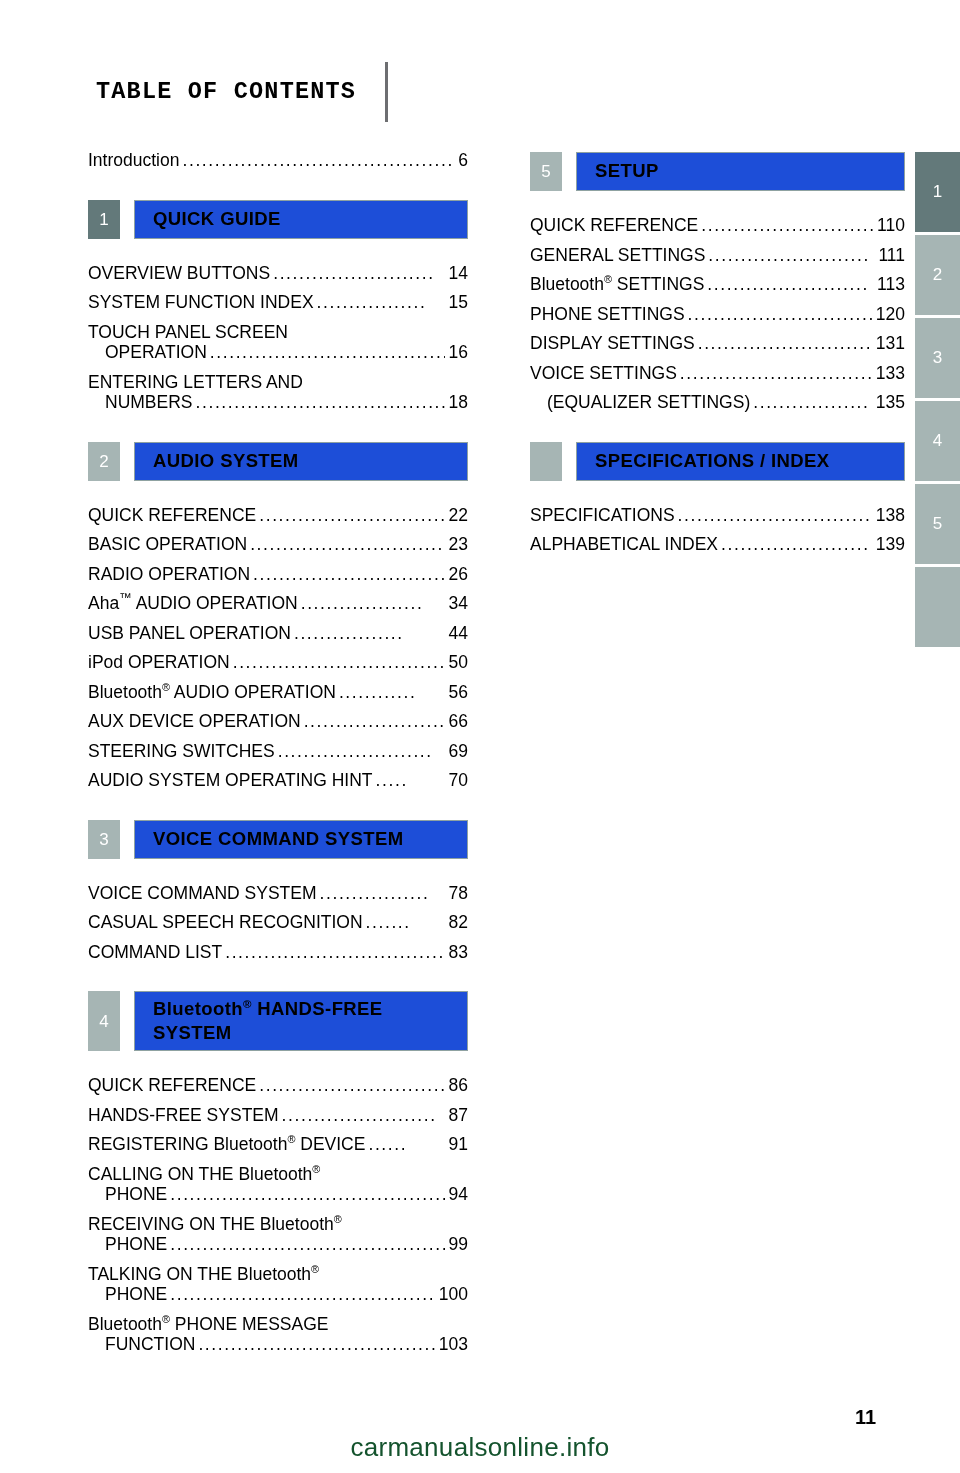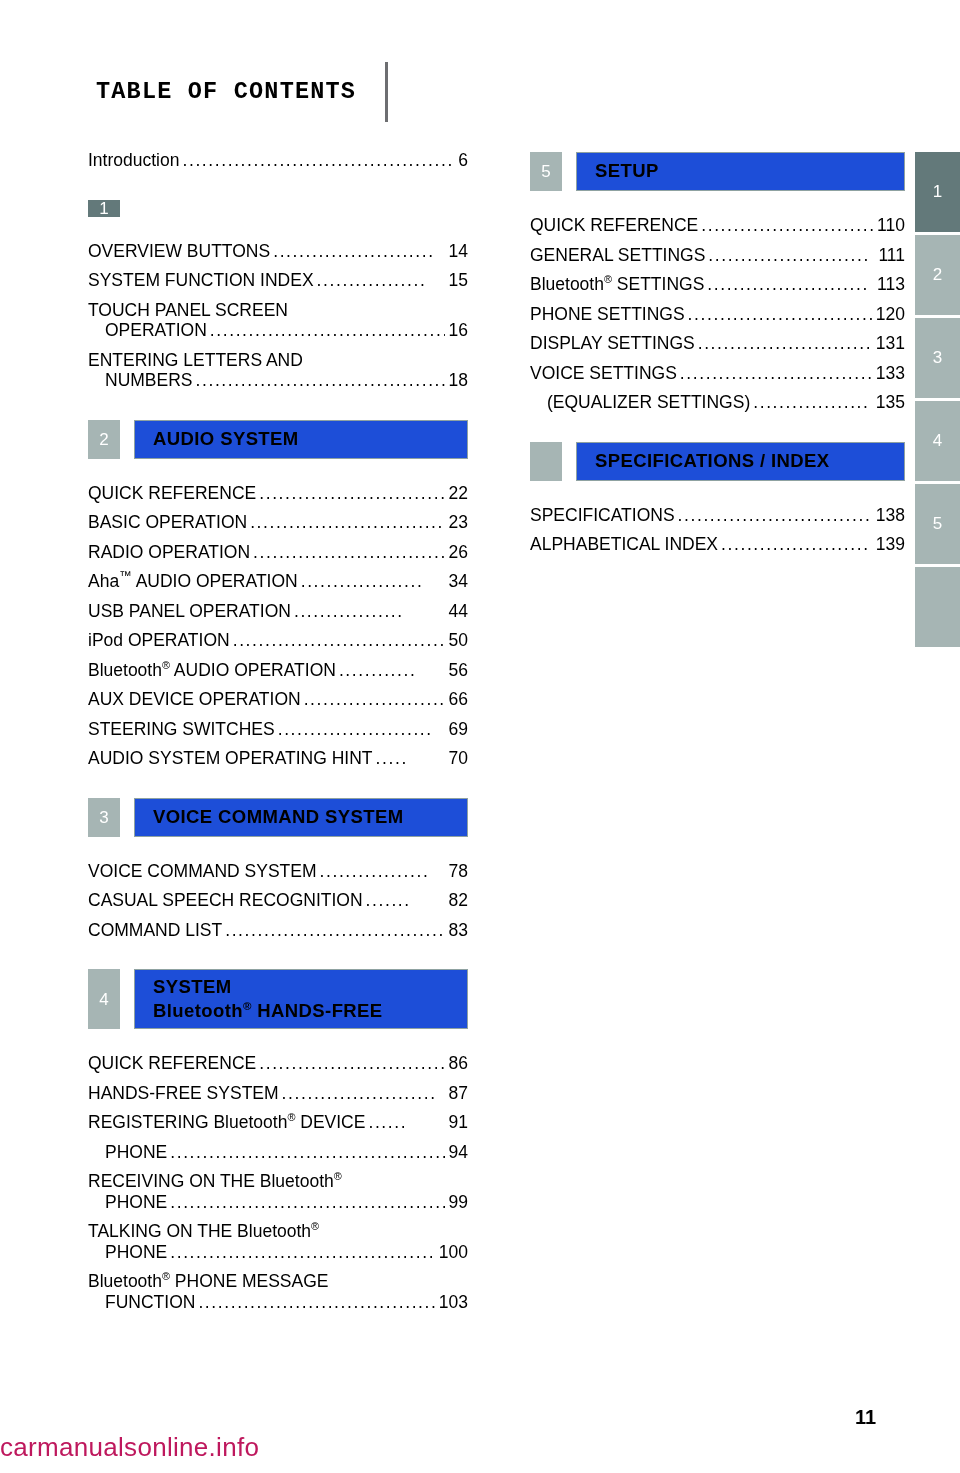--- a/index.html
+++ b/index.html
@@ -151,42 +151,46 @@
     left: 855px;
     top: 1406px;
     font-size: 20px;
     font-weight: bold;
   }
   .watermark {
     position: absolute;
     left: 0;
     top: 1432px;
     width: 960px;
+    text-align: center;
     font-size: 26px;
-    color: #be185d;
+    color: #14532d;
     letter-spacing: 0.3px;
   }
 </style>
 </head>
 <body>
 
 <div class="page-title">TABLE OF CONTENTS</div>
 <div class="title-rule"></div>
 
 <div class="column col-left">
   <div class="toc-list intro-row">
     <div class="toc-entry">
       <span class="label">Introduction</span>
       <span class="leader">................................................</span>
       <span class="pageno">6</span>
     </div>
   </div>
   <div>
       <div class="chapter-head">
         <div class="chapter-badge dark">1</div>
+        <div class="chapter-title-box">
+          <div class="ttl-line">QUICK GUIDE</div>
+        </div>
       </div>
       <div class="toc-list">
         <div class="toc-entry">
           <span class="label">OVERVIEW BUTTONS</span>
           <span class="leader">.........................</span>
           <span class="pageno">14</span>
         </div>
         <div class="toc-entry">
           <span class="label">SYSTEM FUNCTION INDEX</span>
           <span class="leader">.................</span>
@@ -286,39 +290,42 @@
         </div>
         <div class="toc-entry">
           <span class="label">COMMAND LIST</span>
           <span class="leader">...................................</span>
           <span class="pageno">83</span>
         </div>
       </div>
       <div class="chapter-head tall">
         <div class="chapter-badge">4</div>
         <div class="chapter-title-box">
+          <div class="ttl-line">Bluetooth<sup>®</sup> HANDS-FREE</div>
           <div class="ttl-line">SYSTEM</div>
-          <div class="ttl-line">Bluetooth<sup>®</sup> HANDS-FREE</div>
         </div>
       </div>
       <div class="toc-list">
         <div class="toc-entry">
           <span class="label">QUICK REFERENCE</span>
           <span class="leader">.............................</span>
           <span class="pageno">86</span>
         </div>
         <div class="toc-entry">
           <span class="label">HANDS-FREE SYSTEM</span>
           <span class="leader">........................</span>
           <span class="pageno">87</span>
         </div>
         <div class="toc-entry">
           <span class="label">REGISTERING Bluetooth<sup>®</sup> DEVICE</span>
           <span class="leader">......</span>
           <span class="pageno">91</span>
+        </div>
+        <div class="toc-entry wrap-first">
+          <span class="label">CALLING ON THE Bluetooth<sup>®</sup></span>
         </div>
         <div class="toc-entry wrap-second">
           <span class="label">PHONE</span>
           <span class="leader">................................................</span>
           <span class="pageno">94</span>
         </div>
         <div class="toc-entry wrap-first">
           <span class="label">RECEIVING ON THE Bluetooth<sup>®</sup></span>
         </div>
         <div class="toc-entry wrap-second">

